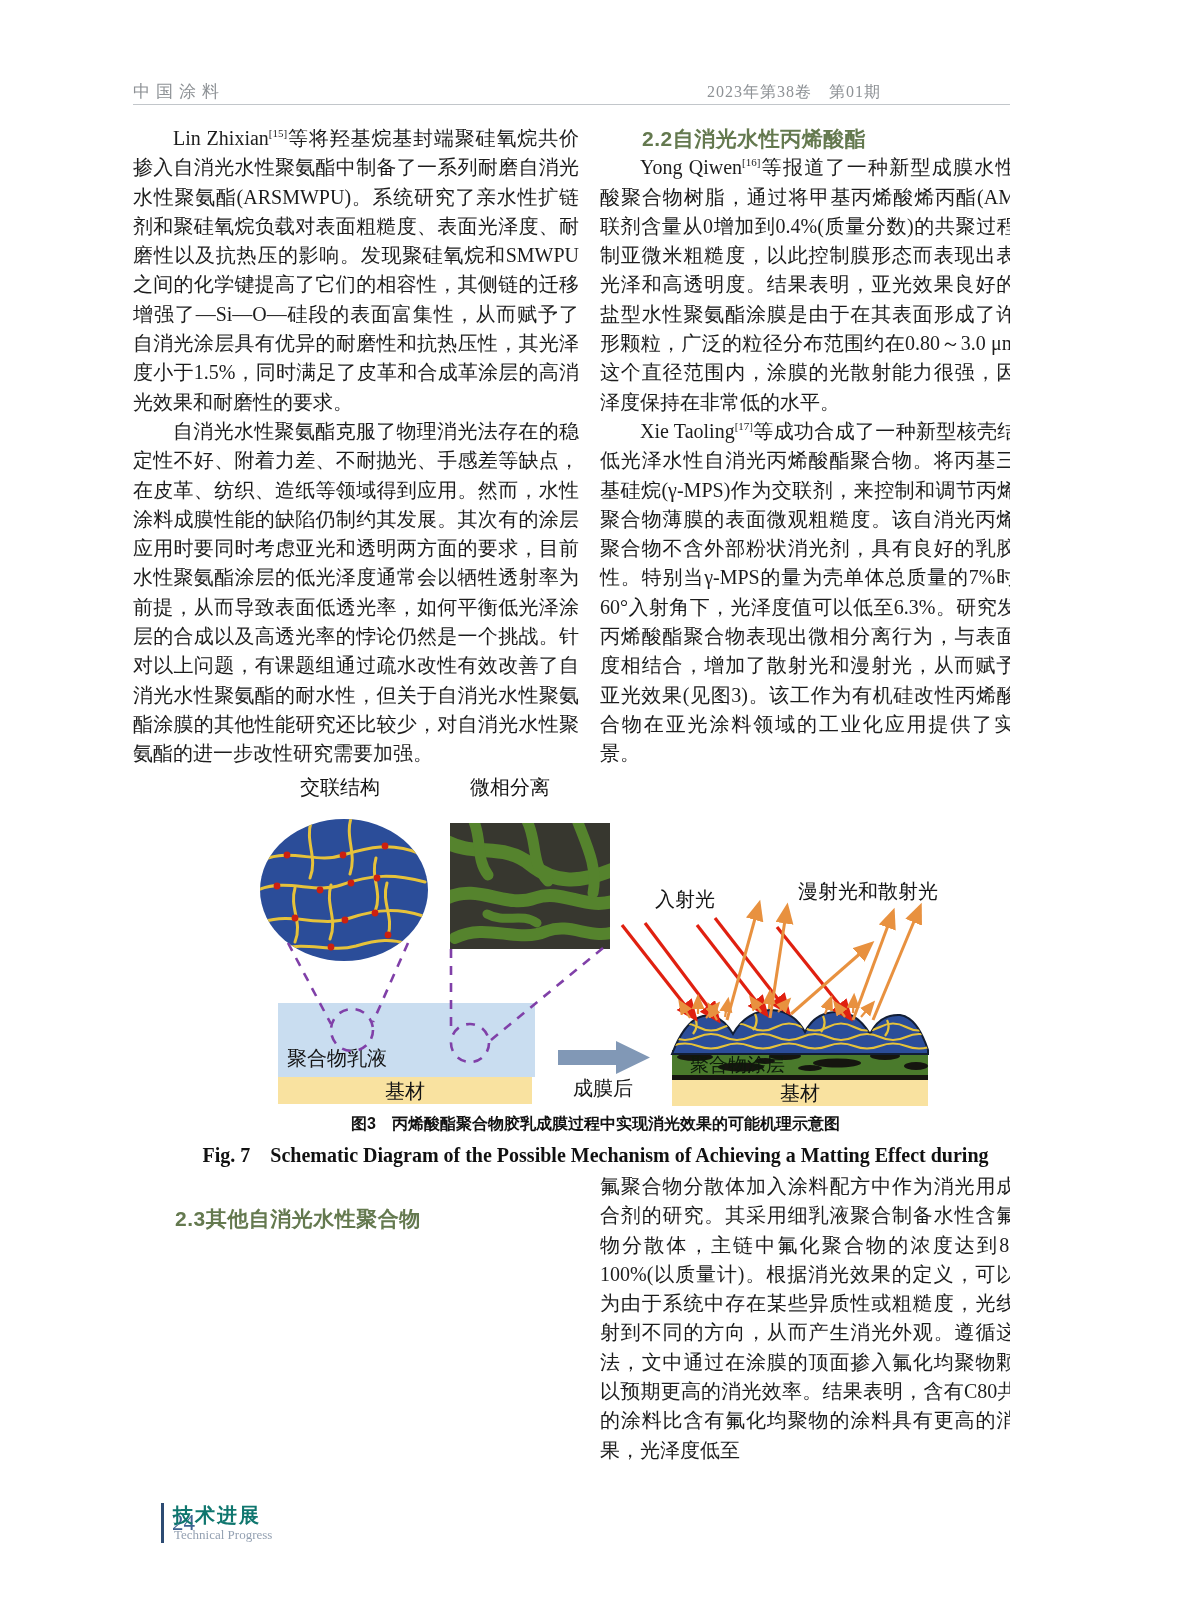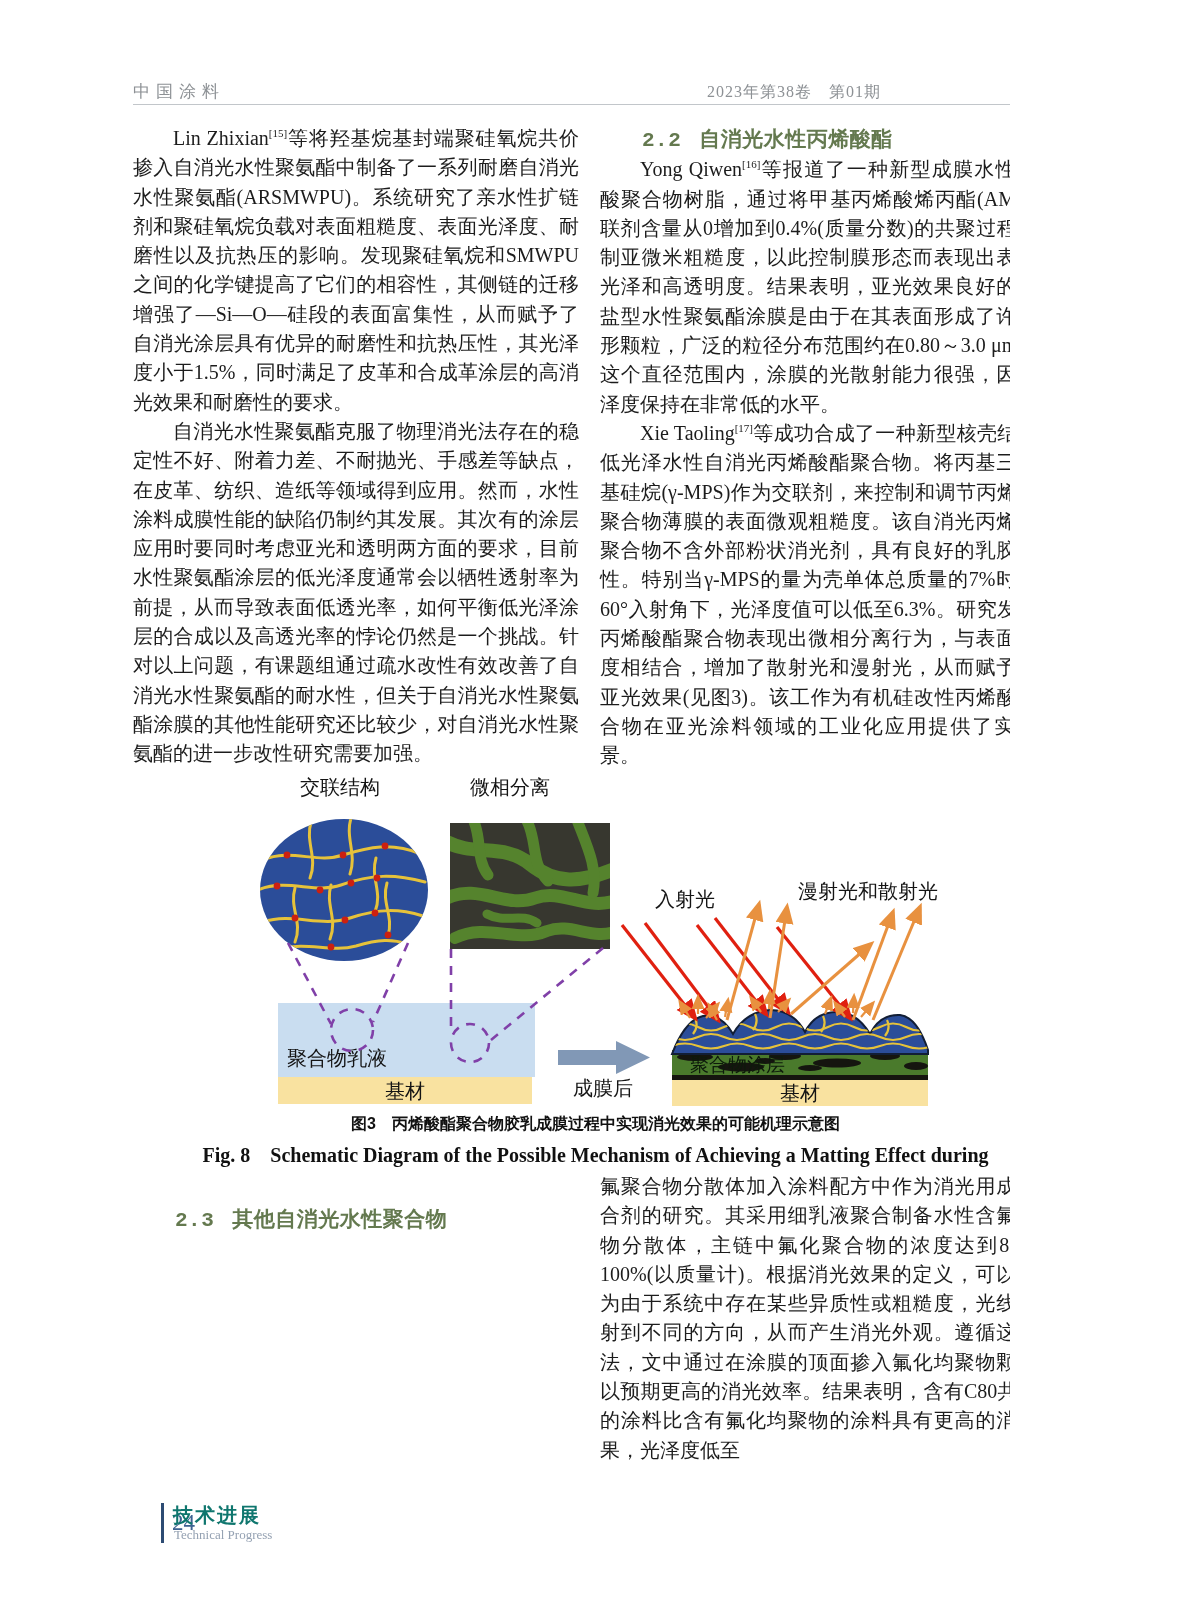--- a/index.html
+++ b/index.html
@@ -9,21 +9,21 @@
   .hdr-journal{position:absolute;left:133px;top:80px;font-size:17px;color:#8d9195;letter-spacing:6px;}
   .hdr-issue{position:absolute;right:129px;top:82px;font-size:16px;color:#8d9195;letter-spacing:1px;}
   .hdr-rule{position:absolute;left:133px;top:104px;width:925px;height:1px;background:#c2c6ca;}
   
   .col{position:absolute;text-align:justify;font-size:20px;line-height:29.3px;}
   .col p{margin:0;text-indent:2em;}
   .col p.noindent{text-indent:0;}
   sup{font-size:11px;line-height:0;}
   .sec-head{font-family:"Liberation Sans","DejaVu Sans",sans-serif;font-weight:bold;
             color:#64794f;font-size:21px;text-indent:0;letter-spacing:.5px;margin:2px 0 3px 0;}
-  .sec-head .sec-num{margin-right:18px;font-family:Liberation Mono, monospace;}
+  .sec-head .sec-num{}
   #colL1{left:133px;top:124px;width:446px;}
   #colR1{left:600px;top:124px;width:458px;}
   #colL2{left:133px;top:1204px;width:446px;}
   #colR2{left:600px;top:1172px;width:458px;}
   
   #fig{position:absolute;left:225px;top:762px;width:790px;height:348px;}
   .fig-label{font-family:"Liberation Serif","DejaVu Serif",serif;font-size:20px;fill:#141414;}
   
   .caption{position:absolute;left:133px;top:1114px;width:925px;text-align:center;}
   .cap-zh{font-family:"Liberation Sans","DejaVu Sans",sans-serif;font-weight:bold;font-size:16px;color:#111;margin:0 0 7px 0;}
@@ -190,21 +190,21 @@
       <line x1="620" y1="255" x2="610" y2="241" marker-end="url(#oa)"></line>
       <line x1="628" y1="251" x2="629" y2="234" marker-end="url(#oa)"></line>
       <line x1="636" y1="255" x2="648" y2="241" marker-end="url(#oa)"></line>
     </g>
     <text class="fig-label" x="460" y="144" text-anchor="middle">入射光</text>
     <text class="fig-label" x="643" y="136" text-anchor="middle">漫射光和散射光</text>
   </svg>
 
   <div class="caption">
     <p class="cap-zh">图3　丙烯酸酯聚合物胶乳成膜过程中实现消光效果的可能机理示意图</p>
-    <p class="cap-en">Fig. 8　Schematic Diagram of the Possible Mechanism of Achieving a Matting Effect during</p>
+    <p class="cap-en">Fig. 7　Schematic Diagram of the Possible Mechanism of Achieving a Matting Effect during</p>
   </div>
 
   <div class="col" id="colL2">
     <p class="sec-head"><span class="sec-num">2.3</span><span>其他自消光水性聚合物</span></p>
   </div>
 
   <div class="col" id="colR2">
     <p class="noindent"><span>氟聚合物分散体加入涂料配方中作为消光用成膜黏合剂的研究。其采用细乳液聚合制备水性含氟聚合物分散体，主链中氟化聚合物的浓度达到80%～100%(以质量计)。根据消光效果的定义，可以理解为由于系统中存在某些异质性或粗糙度，光线被散射到不同的方向，从而产生消光外观。遵循这一想法，文中通过在涂膜的顶面掺入氟化均聚物颗粒，以预期更高的消光效率。结果表明，含有C80共聚物的涂料比含有氟化均聚物的涂料具有更高的消光效果，光泽度低至</span></p>
   </div>
 

